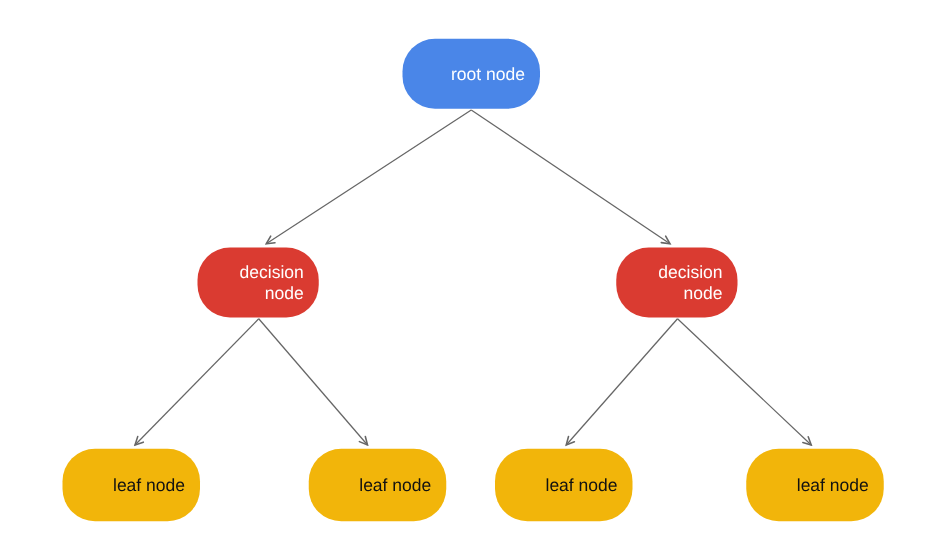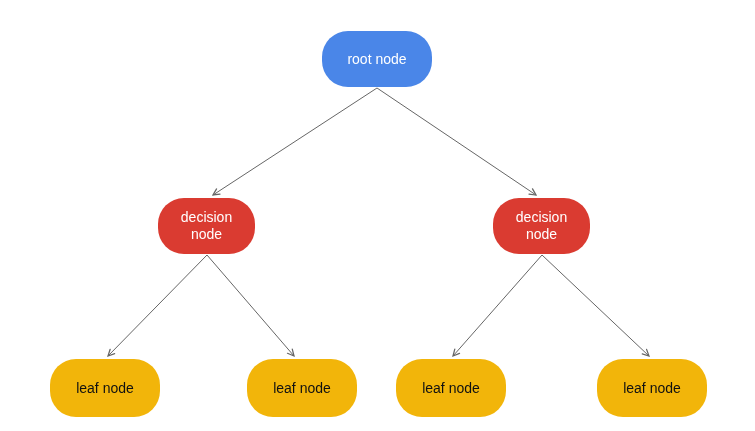--- a/index.html
+++ b/index.html
@@ -31,21 +31,21 @@
     justify-content: center;
     text-align: center;
     font-size: 14px;
     line-height: 17px;
     box-sizing: border-box;
     padding: 0 12px;
   }
   .node .node-label {
     display: block;
     width: 100%;
-    text-align: center;
+    text-align: right;
     word-wrap: break-word;
   }
 </style>
 </head>
 <body>
 
 <div id="canvas" style="width: 755px; height: 431px; background: rgb(255, 255, 255);">
   <svg id="edge-layer" xmlns="http://www.w3.org/2000/svg">
     <defs>
       <marker id="arrowhead" viewBox="0 0 10 10" refX="8.5" refY="5" markerWidth="9" markerHeight="9" orient="auto-start-reverse">

